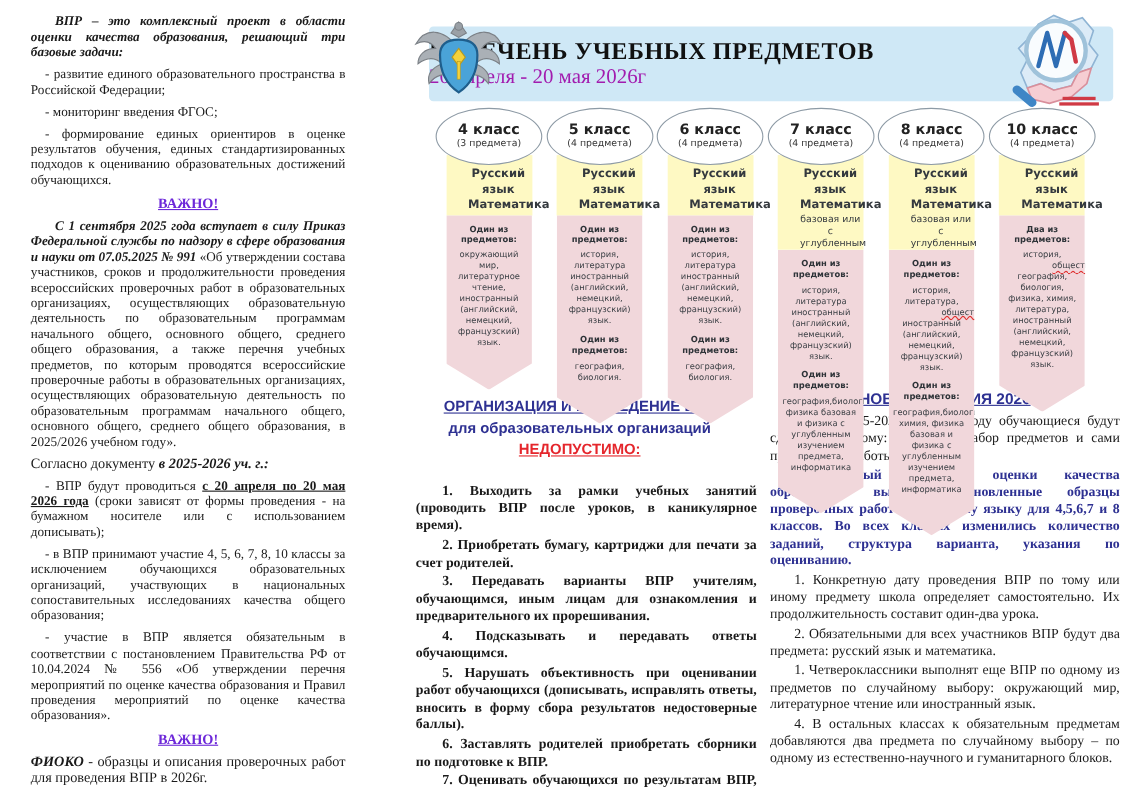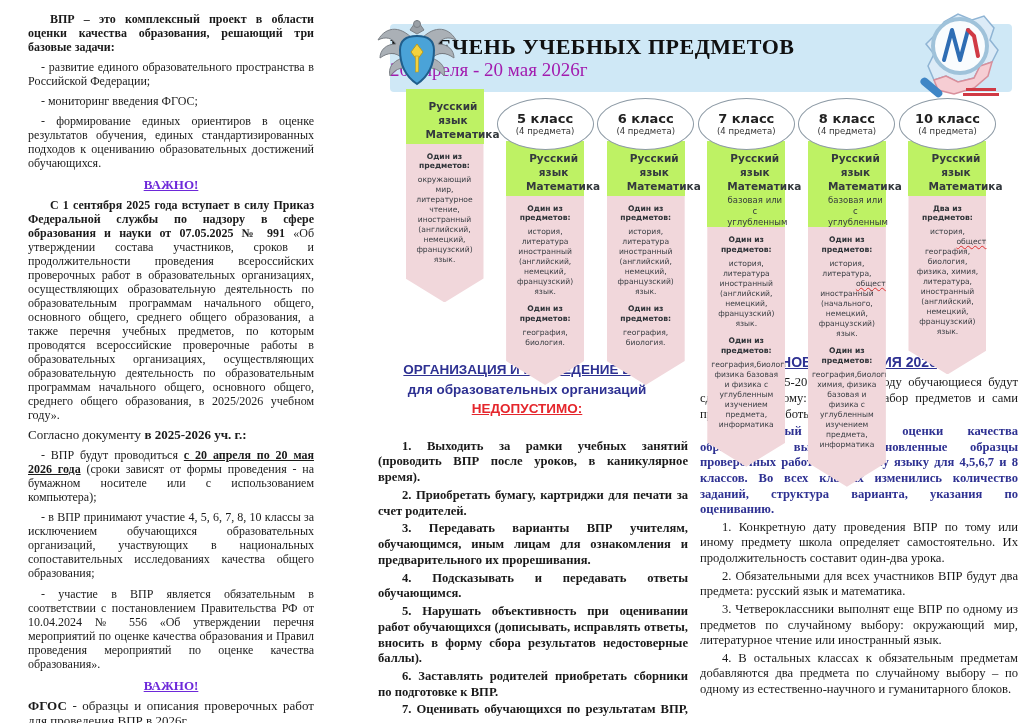--- a/index.html
+++ b/index.html
@@ -5,21 +5,21 @@
   html,body{margin:0;padding:0;}
   body{width:1024px;height:723px;background:#ffffff;overflow:hidden;
        font-family:"Liberation Serif", serif;color:#1a1a1a;}
   .page{position:relative;width:1024px;height:723px;background:#fff;}
 
   
   .left-col{position:absolute;left:28px;top:12px;width:286px;font-size:12px;line-height:1.17;}
   .left-col p{margin:0 0 4px 0;text-align:justify;}
   .p-ind{text-indent:22px;}
   .p-dash{text-indent:13px;margin-top:6px !important;}
-  .bold{font-weight:bold;}
+  .bold{font-weight:bold;font-style:italic;}
   .imp{color:#6d28d9;font-weight:bold;text-decoration:underline;text-align:center !important;
        margin:7px 0 5px 0 !important;font-size:13px;text-indent:0 !important;}
   .center{text-align:center;text-indent:0 !important;}
   .according{font-size:13px;margin-top:5px !important;}
   .mk-dates{font-weight:bold;text-decoration:underline;}
   .fioko{font-size:13px;line-height:1.2;margin-top:2px !important;}
 
   
   .banner{position:absolute;left:390px;top:24px;width:622px;height:68px;background:#cfe8f6;
           border-radius:4px;display:flex;flex-direction:column;justify-content:center;align-items:flex-start;}
@@ -29,21 +29,21 @@
   .maplogo{position:absolute;left:914px;top:6px;z-index:3;}
 
   
   .ribbons{position:absolute;left:396px;top:98px;width:600px;display:flex;justify-content:space-between;}
   .ribbon{width:97px;position:relative;font-family:"DejaVu Sans", sans-serif;}
   .ellipse{position:relative;z-index:2;width:97px;height:52px;background:#fff;border:1px solid #8d9aa5;
            border-radius:50%;display:flex;flex-direction:column;justify-content:center;align-items:center;box-sizing:border-box;}
   .cls{font-weight:bold;font-size:13px;color:#222;line-height:1.1;}
   .cnt{font-size:8.5px;color:#333;line-height:1.2;}
   .rbody{position:relative;z-index:1;width:78px;margin:-9px auto 0 auto;display:flex;flex-direction:column;}
-  .blue{background:#bef264;padding:10px 3px 2px 20px;box-sizing:border-box;text-align:center;}
+  .blue{background:#fef9c3;padding:10px 3px 2px 20px;box-sizing:border-box;text-align:center;}
   .bmain{white-space:pre-line;font-size:10.5px;font-weight:bold;color:#34393e;line-height:1.35;}
   .bsub{font-size:8.5px;color:#34393e;line-height:1.3;margin-top:1px;}
   .pink{background:#f1d7db;flex:1;padding:8px 4px 30px 4px;box-sizing:border-box;text-align:center;
         clip-path:polygon(0 0,100% 0,100% calc(100% - 24px),50% 100%,0 calc(100% - 24px));}
   .sec{margin-bottom:7px;}
   .sec-h{font-size:7.6px;font-weight:bold;color:#2e3338;line-height:1.3;margin-bottom:4px;}
   .sec-b{font-size:7.6px;color:#3a3f44;line-height:1.32;}
   .mk{text-decoration:underline wavy #e03131 1px;padding-left:44px;}
   .ribbon:nth-child(1) .blue{height:100px;} .ribbon:nth-child(1) .rbody{height:205px;}
   .ribbon:nth-child(2) .blue{height:94px;}  .ribbon:nth-child(2) .rbody{height:199px;}
@@ -74,25 +74,25 @@
 <div class="page">
 
   <div class="left-col">
     <p class="p-ind bold">ВПР – это комплексный проект в области оценки качества образования, решающий три базовые задачи:</p>
     <p class="p-dash">- развитие единого образовательного пространства в Российской Федерации;</p>
     <p class="p-dash">- мониторинг введения ФГОС;</p>
     <p class="p-dash">- формирование единых ориентиров в оценке результатов обучения, единых стандартизированных подходов к оцениванию образовательных достижений обучающихся.</p>
     <p class="imp">ВАЖНО!</p>
     <p class="p-ind"><span class="bold">С 1 сентября 2025 года вступает в силу Приказ Федеральной службы по надзору в сфере образования и науки от 07.05.2025 № 991 </span><span>«Об утверждении состава участников, сроков и продолжительности проведения всероссийских проверочных работ в образовательных организациях, осуществляющих образовательную деятельность по образовательным программам начального общего, основного общего, среднего общего образования, а также перечня учебных предметов, по которым проводятся всероссийские проверочные работы в образовательных организациях, осуществляющих образовательную деятельность по образовательным программам начального общего, основного общего, среднего общего образования, в 2025/2026 учебном году».</span></p>
     <p class="center according"><span>Согласно документу </span><span class="bold">в 2025-2026 уч. г.:</span></p>
-    <p class="p-dash"><span>- ВПР будут проводиться </span><span class="mk-dates">с 20 апреля по 20 мая 2026 года</span><span> (сроки зависят от формы проведения - на бумажном носителе или с использованием компьютера);</span></p>
+    <p class="p-dash"><span>- ВПР будут проводиться </span><span class="mk-dates">с 20 апреля по 20 мая 2026 года</span><span> (сроки зависят от формы проведения - на бумажном носителе или с использованием дописывать);</span></p>
     <p class="p-dash">- в ВПР принимают участие 4, 5, 6, 7, 8, 10 классы за исключением обучающихся образовательных организаций, участвующих в национальных сопоставительных исследованиях качества общего образования;</p>
     <p class="p-dash">- участие в ВПР является обязательным в соответствии с постановлением Правительства РФ от 10.04.2024 № 556 «Об утверждении перечня мероприятий по оценке качества образования и Правил проведения мероприятий по оценке качества образования».</p>
     <p class="imp">ВАЖНО!</p>
-    <p class="center fioko"><span class="bold">ФГОС</span><span> - образцы и описания проверочных работ для проведения ВПР в 2026г.</span></p>
+    <p class="center fioko"><span class="bold">ФИОКО</span><span> - образцы и описания проверочных работ для проведения ВПР в 2026г.</span></p>
 
   </div>
 
   <div class="banner">
     <div class="banner-title">ПЕРЕЧЕНЬ УЧЕБНЫХ ПРЕДМЕТОВ</div>
     <div class="banner-sub">20 апреля - 20 мая 2026г</div>
   </div>
 
   <svg class="emblem" width="90" height="84" viewBox="0 0 90 84">
     <g stroke="#7b8086" stroke-width="1" fill="#aab0b6">
@@ -112,20 +112,24 @@
     <rect x="10" y="70" width="26" height="8" rx="4" transform="rotate(40 10 70)" fill="#3f86c6"></rect>
     <circle cx="46" cy="40" r="27" fill="#ffffff" fill-opacity="0.82" stroke="#9fc2da" stroke-width="4"></circle>
     <polyline points="30,54 38,24 46,54 54,24" fill="none" stroke="#2e6db4" stroke-width="4" stroke-linejoin="round" stroke-linecap="round"></polyline>
     <polyline points="54,24 60,30 64,50" fill="none" stroke="#d03a45" stroke-width="4" stroke-linejoin="round" stroke-linecap="round"></polyline>
     <rect x="52" y="82" width="30" height="3" fill="#d03a45"></rect>
     <rect x="49" y="87" width="36" height="3" fill="#d03a45"></rect>
   </svg>
 
   <div class="ribbons" id="ribbons">
       <div class="ribbon">
+        <div class="ellipse">
+          <div class="cls">4 класс</div>
+          <div class="cnt">(3 предмета)</div>
+        </div>
         <div class="rbody">
           <div class="blue">
             <div class="bmain">Русский язык
 Математика</div>
           </div>
           <div class="pink">
             <div class="sec">
               <div class="sec-h">Один из предметов:</div>
               <div class="sec-b"><span>окружающий мир, литературное чтение, иностранный (английский, немецкий, французский) язык.</span></div>
             </div>
@@ -206,21 +210,21 @@
         </div>
         <div class="rbody">
           <div class="blue">
             <div class="bmain">Русский язык
 Математика</div>
             <div class="bsub">базовая или с углубленным изучением предмета</div>
           </div>
           <div class="pink">
             <div class="sec">
               <div class="sec-h">Один из предметов:</div>
-              <div class="sec-b"><span>история, литература, </span><span class="mk">обществознание,</span><span> иностранный (начального, немецкий, французский) язык.</span></div>
+              <div class="sec-b"><span>история, литература, </span><span class="mk">обществознание,</span><span> иностранный (английский, немецкий, французский) язык.</span></div>
             </div>
             <div class="sec">
               <div class="sec-h">Один из предметов:</div>
               <div class="sec-b"><span>география,биология, химия, физика базовая и физика с углубленным изучением предмета, информатика</span></div>
             </div>
           </div>
         </div>
       </div>
       <div class="ribbon">
         <div class="ellipse">
@@ -256,17 +260,17 @@
       <p>7. Оценивать обучающихся по результатам ВПР, если это не закреплено локальными нормативными актами ОО.</p>
     </div>
   </div>
 
   <div class="right-col">
     <div class="r-h">НОВОВВЕДЕНИЯ 2026</div>
     <p>ВПР в 2025-2026 учебном году обучающиеся будут сдавать по-новому: изменился набор предметов и сами проверочные работы.</p>
     <p class="r-blue">Федеральный институт оценки качества образования выпустил обновленные образцы проверочных работ по русскому языку для 4,5,6,7 и 8 классов. Во всех классах изменились количество заданий, структура варианта, указания по оцениванию.</p>
     <p>1. Конкретную дату проведения ВПР по тому или иному предмету школа определяет самостоятельно. Их продолжительность составит один-два урока.</p>
     <p>2. Обязательными для всех участников ВПР будут два предмета: русский язык и математика.</p>
-    <p>3. Четвероклассники выполнят еще ВПР по одному из предметов по случайному выбору: окружающий мир, литературное чтение или иностранный язык.</p>
+    <p>1. Четвероклассники выполнят еще ВПР по одному из предметов по случайному выбору: окружающий мир, литературное чтение или иностранный язык.</p>
     <p>4. В остальных классах к обязательным предметам добавляются два предмета по случайному выбору – по одному из естественно-научного и гуманитарного блоков.</p>
   </div>
 
 </div>
 
 </body></html>

